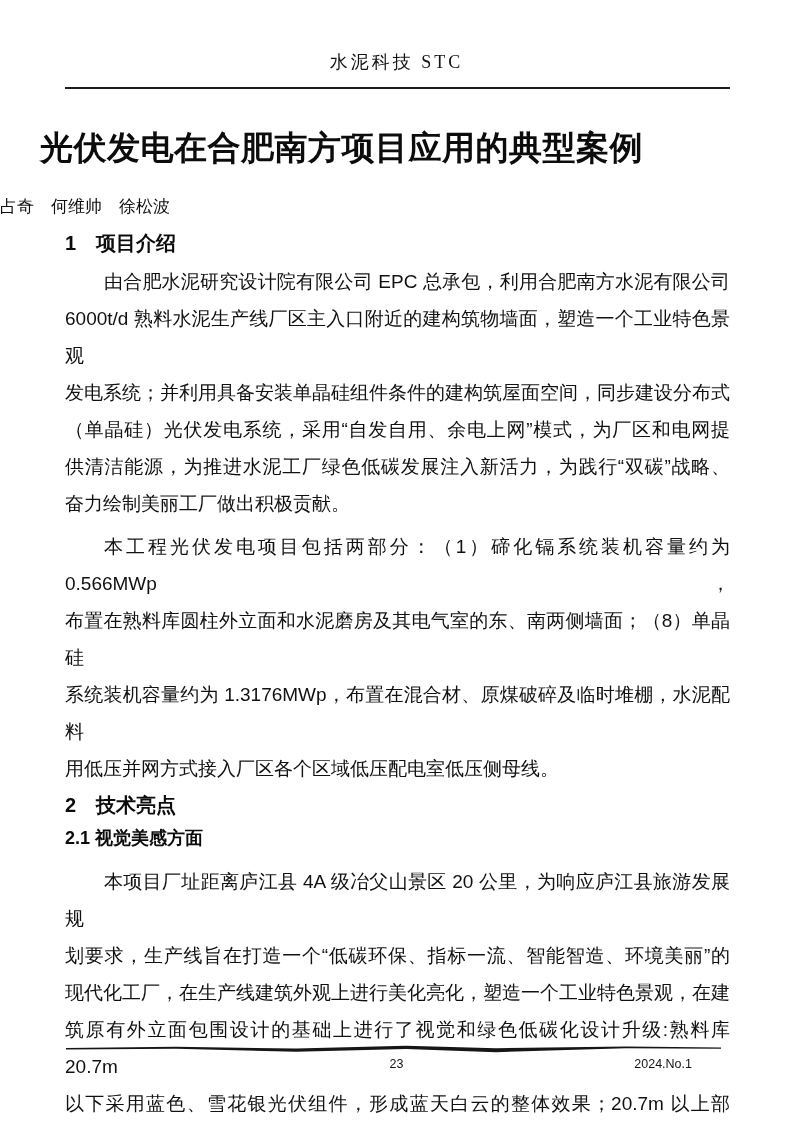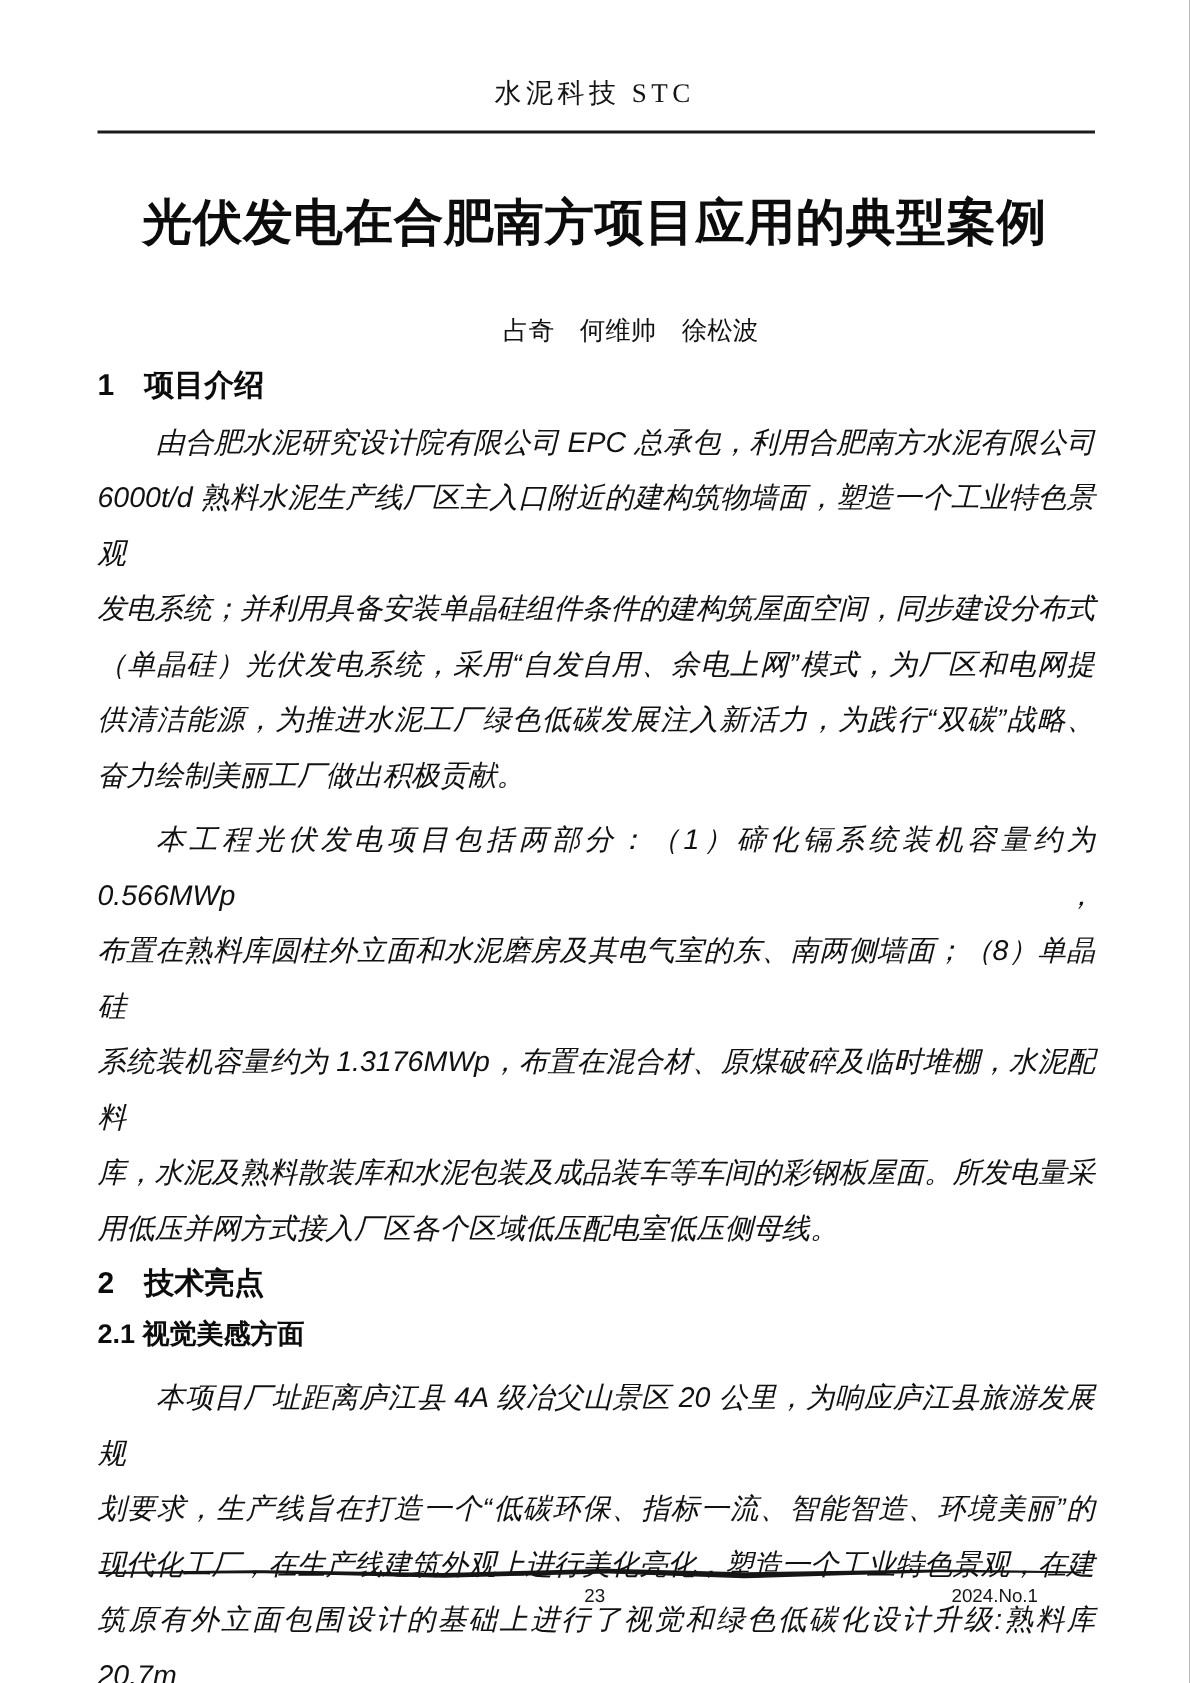--- a/index.html
+++ b/index.html
@@ -22,34 +22,32 @@
     letter-spacing: 3px;
     color: #141414;
   }
   .header-rule {
     margin: 13px 63px 0 65px;
     border-top: 2.5px solid #1c1c1c;
     height: 0;
   }
   .article-title {
     margin: 38px 40px 0 40px;
-    text-align: center;
+    text-align: left;
     font-size: 33px;
     line-height: 42px;
     font-weight: 700;
     letter-spacing: 0.5px;
     color: #0c0c0c;
   }
   .authors {
-    margin-top: 40px;
-    text-align: center;
+    margin-top: 26px;
     font-family: "Liberation Serif", serif;
     font-size: 17px;
     line-height: 24px;
-    padding-left: 48px;
   }
   .affiliation {
     margin-top: 5px;
     text-align: center;
     font-family: "Liberation Serif", serif;
     font-size: 17px;
     line-height: 24px;
   }
   .content {
     margin: 0 63px 0 65px; 
@@ -66,21 +64,20 @@
     margin: 6px 0 0 0;
     font-size: 18px;
     line-height: 26px;
     font-weight: 700;
     color: #0c0c0c;
   }
   .para {
     margin: 6px 0 0 0;
     font-size: 19px;
     line-height: 37px;
-    font-style: italic;
   }
   .para.p3 { margin-top: 12px; }
   .line {
     display: block;
     text-align: justify;
     text-align-last: justify;
     white-space: pre-wrap;
   }
   .line.indent { text-indent: 39px; }
   .line.last { text-align-last: left; }
@@ -135,21 +132,20 @@
       <span class="line">发电系统；并利用具备安装单晶硅组件条件的建构筑屋面空间，同步建设分布式</span>
       <span class="line">（单晶硅）光伏发电系统，采用“自发自用、余电上网”模式，为厂区和电网提</span>
       <span class="line">供清洁能源，为推进水泥工厂绿色低碳发展注入新活力，为践行“双碳”战略、</span>
       <span class="line last">奋力绘制美丽工厂做出积极贡献。</span>
     </div>
 
     <div class="para">
       <span class="line indent">本工程光伏发电项目包括两部分：（1）碲化镉系统装机容量约为 0.566MWp，</span>
       <span class="line">布置在熟料库圆柱外立面和水泥磨房及其电气室的东、南两侧墙面；（8）单晶硅</span>
       <span class="line">系统装机容量约为 1.3176MWp，布置在混合材、原煤破碎及临时堆棚，水泥配料</span>
-      <span class="line">库，水泥及熟料散装库和水泥包装及成品装车等车间的彩钢板屋面。所发电量采</span>
       <span class="line last">用低压并网方式接入厂区各个区域低压配电室低压侧母线。</span>
     </div>
 
     <div class="sec-heading h2">2　技术亮点</div>
     <div class="sub-heading">2.1 视觉美感方面</div>
 
     <div class="para p3">
       <span class="line indent">本项目厂址距离庐江县 4A 级冶父山景区 20 公里，为响应庐江县旅游发展规</span>
       <span class="line">划要求，生产线旨在打造一个“低碳环保、指标一流、智能智造、环境美丽”的</span>
       <span class="line">现代化工厂，在生产线建筑外观上进行美化亮化，塑造一个工业特色景观，在建</span>

